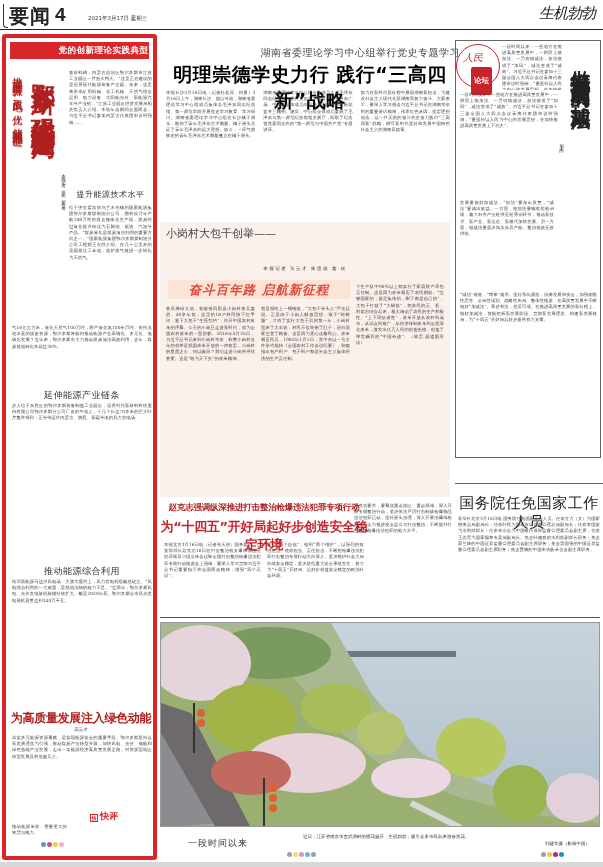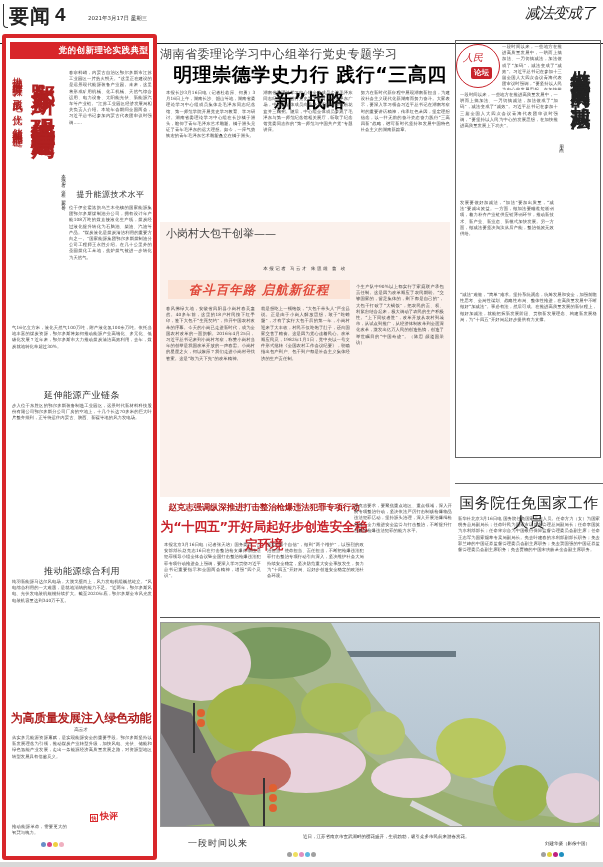--- a/index.html
+++ b/index.html
@@ -2,21 +2,21 @@
 <html><head>
 <meta charset="utf-8">
 <style>
   * { box-sizing: border-box; margin: 0; padding: 0; }
   html, body { width: 603px; height: 867px; overflow: hidden; background: #fff; }
   body { font-family: "DejaVu Serif", serif; color: #222; position: relative; }
 
   .filler { color: #444; font-size: 4.3px; line-height: 6.2px; text-align: justify; word-break: break-all; letter-spacing: 0.1px; }
 
   
-  .masthead { position: absolute; left: 0; top: 0; width: 603px; height: 44px; border-bottom: 1.5px solid #222; }
+  .masthead { position: absolute; left: 0; top: 0; width: 603px; height: 30px; border-bottom: 1.5px solid #222; }
   .mh-bracket { position: absolute; left: 3px; top: 4px; width: 5px; height: 24px; border-left: 1.5px solid #333; border-bottom: 1.5px solid #333; border-radius: 0 0 0 4px; }
   .mh-section { position: absolute; left: 9px; top: 3px; font-family: "DejaVu Sans", sans-serif; font-weight: bold; font-size: 20px; color: #222; letter-spacing: 1px; }
   .mh-page { position: absolute; left: 55px; top: 4px; font-family: "Liberation Sans", sans-serif; font-weight: bold; font-size: 19px; color: #222; }
   .mh-date { position: absolute; left: 88px; top: 15px; font-family: "DejaVu Sans", sans-serif; font-size: 5.5px; color: #333; }
   .mh-logo { position: absolute; right: 8px; top: 4px; font-family: "DejaVu Serif", serif; font-style: italic; font-size: 15px; color: #222; letter-spacing: -1px; }
 
   
   .left-col { position: absolute; left: 2px; top: 34px; width: 155px; height: 826px; border: 4px solid #d8262a; border-radius: 3px; background: #fff; }
   .left-banner { position: absolute; left: 4px; top: 4px; width: 139px; height: 17px; background: #d8262a; color: #fff; font-family: "DejaVu Sans", sans-serif; font-weight: bold; font-size: 8.5px; text-align: center; line-height: 17px; letter-spacing: 0.5px; padding-left: 48px; }
   .left-sub { position: absolute; left: 6px; top: 31px; width: 12px; writing-mode: vertical-rl; font-size: 10.5px; color: #b02020; line-height: 12px; font-family: "DejaVu Serif", serif; letter-spacing: 1px; }
@@ -32,21 +32,21 @@
   .left-h2-byline { position: absolute; left: 4px; top: 725px; width: 142px; text-align: center; font-size: 4.5px; color: #333; }
   .left-text-f { position: absolute; left: 6px; top: 733px; width: 140px; }
   .left-text-g { position: absolute; left: 6px; top: 807px; width: 55px; }
   .kuaiping { position: absolute; left: 84px; top: 805px; font-family: "DejaVu Sans", sans-serif; font-weight: bold; font-size: 9px; color: #d8262a; }
   .kuaiping .box { display: inline-block; width: 8px; height: 8px; border: 1.2px solid #d8262a; margin-right: 2px; vertical-align: -1px; font-size: 5px; line-height: 6px; text-align: center; }
 
   .dots { position: absolute; display: flex; gap: 1px; }
   .dot { width: 5px; height: 5px; border-radius: 50%; }
 
   
-  .ctr-kicker { position: absolute; left: 160px; top: 46px; width: 300px; text-align: left; font-size: 12px; color: #444; font-family: "DejaVu Serif", serif; letter-spacing: 0.5px; }
+  .ctr-kicker { position: absolute; left: 160px; top: 46px; width: 300px; text-align: right; font-size: 10px; color: #444; font-family: "DejaVu Serif", serif; letter-spacing: 0.5px; }
   .ctr-title { position: absolute; left: 160px; top: 62px; width: 300px; text-align: center; font-family: "DejaVu Sans", sans-serif; font-weight: bold; font-size: 19px; color: #000000; letter-spacing: 0.5px; }
   .ctr-cols { position: absolute; left: 166px; top: 90px; width: 284px; display: flex; gap: 8px; }
   .ctr-cols .filler { flex: 1; }
 
   
   .xg-box { position: absolute; left: 160px; top: 222px; width: 290px; height: 275px; background: #fbf1ec; }
   .xg-kicker { position: absolute; left: 6px; top: 4px; font-size: 11px; color: #444; font-family: "DejaVu Serif", serif; }
   .xg-title { position: absolute; left: 0; top: 20px; width: 290px; text-align: center; font-family: "DejaVu Sans", sans-serif; font-weight: bold; font-size: 15px; color: #c8232b; letter-spacing: 0.5px; }
   .xg-byline { position: absolute; left: 0; top: 44px; width: 290px; text-align: center; font-size: 4.5px; color: #333; letter-spacing: 1.5px; }
   .xg-banner { position: absolute; left: 8px; top: 58px; width: 182px; height: 19px; background: #fbe3d6; color: #e0483a; font-family: "DejaVu Sans", sans-serif; font-weight: bold; font-size: 12.5px; text-align: center; line-height: 19px; letter-spacing: 1px; }
@@ -62,21 +62,21 @@
   .sec-cols .filler { flex: 1; }
   .sec-col3 { position: absolute; left: 354px; top: 503px; width: 98px; }
 
   .rule-h { position: absolute; height: 1px; background: #555; }
 
   
   .r-box { position: absolute; left: 455px; top: 40px; width: 146px; height: 418px; border: 1px solid #666; }
   .r-text-a { position: absolute; left: 469px; top: 44px; width: 92px; }
   .r-badge { position: absolute; left: 456px; top: 44px; width: 44px; height: 44px; border-radius: 50%; background: #fff; border: 1.5px solid #c8232b; }
   .r-badge-top { position: absolute; left: 6px; top: 6px; font-size: 10px; font-style: italic; color: #c8232b; font-family: "DejaVu Serif", serif; }
-  .r-badge-bottom { position: absolute; left: 14px; top: 22px; background: #c8232b; color: #fff; font-size: 7.5px; padding: 1px 3px; border-radius: 2px; font-family: "DejaVu Sans", sans-serif; font-weight: bold; }
+  .r-badge-bottom { position: absolute; left: 14px; top: 22px; background: #c8232b; color: #fff; font-size: 7.5px; padding: 9px 3px; border-radius: 2px; font-family: "DejaVu Sans", sans-serif; font-weight: bold; }
   .r-vtitle { position: absolute; left: 566px; top: 54px; width: 30px; writing-mode: vertical-rl; font-family: "DejaVu Sans", sans-serif; font-weight: bold; font-size: 20px; color: #222; line-height: 30px; letter-spacing: 2px; }
   .r-author { position: absolute; left: 556px; top: 140px; width: 8px; writing-mode: vertical-rl; font-size: 4.5px; color: #333; letter-spacing: 2px; }
   .r-text-b { position: absolute; left: 460px; top: 92px; width: 98px; }
   .r-text-c { position: absolute; left: 460px; top: 200px; width: 94px; }
   .r-text-d { position: absolute; left: 460px; top: 292px; width: 137px; }
 
   .gov-title { position: absolute; left: 455px; top: 494px; width: 148px; text-align: center; font-family: "DejaVu Sans", sans-serif; font-size: 15px; color: #222; letter-spacing: 0.5px; }
   .gov-text { position: absolute; left: 458px; top: 516px; width: 142px; }
   .gov-rule { position: absolute; left: 455px; top: 483px; width: 148px; height: 1px; background: #666; }
 
@@ -89,21 +89,21 @@
   .bottom-bar { position: absolute; left: 0; top: 862px; width: 603px; height: 5px; background: #d8d8d8; }
 </style>
 </head>
 <body>
 
 <div class="masthead">
   <div class="mh-bracket"></div>
   <div class="mh-section">要闻</div>
   <div class="mh-page">4</div>
   <div class="mh-date">2021年3月17日 星期三</div>
-  <div class="mh-logo">减法变成了</div>
+  <div class="mh-logo">生机勃勃</div>
 </div>
 
 <div class="left-col">
   <div class="left-banner">党的创新理论实践典型案例</div>
   <div class="left-sub">推动煤炭产业转型升级，形成风电、光伏、储能和绿色氢能产业链</div>
   <div class="left-headline">鄂尔多斯：现代能源经济破题开局</div>
   <div class="left-byline">本报记者 张枨 翟钦奇</div>
 
   <div class="left-text-a filler" style="height:104px;overflow:hidden;">春寒料峭，内蒙古自治区鄂尔多斯市江苏工业园区一片热火朝天。“这里正在建设的是远景现代能源装备产业园。未来，这里将形成矿用机械、化工机械、天然气综合运用、电力设备、太阳能光伏、新能源汽车等产业链。”江苏工业园区经济发展局相关负责人介绍。本轮年会期间全国两会，习近平总书记参加内蒙古代表团审议时强调……</div>
   <div class="left-subhead" style="left:63px;top:151px;width:83px;">提升能源技术水平</div>

